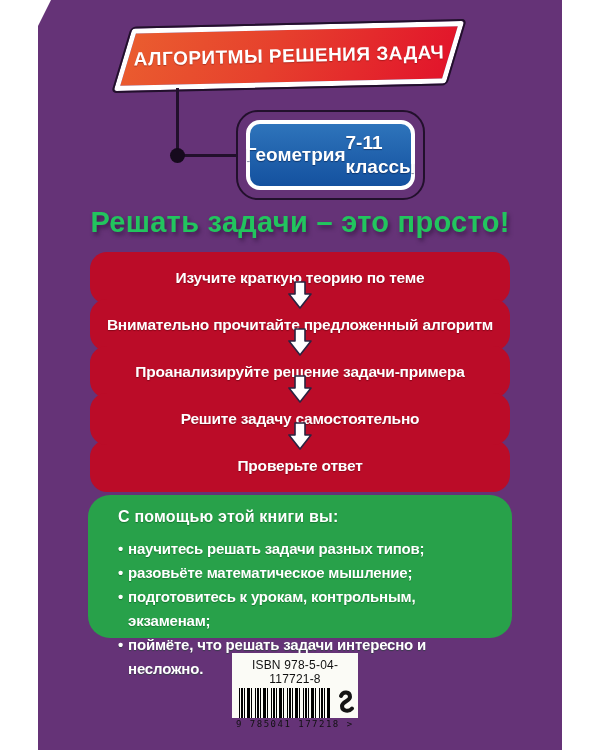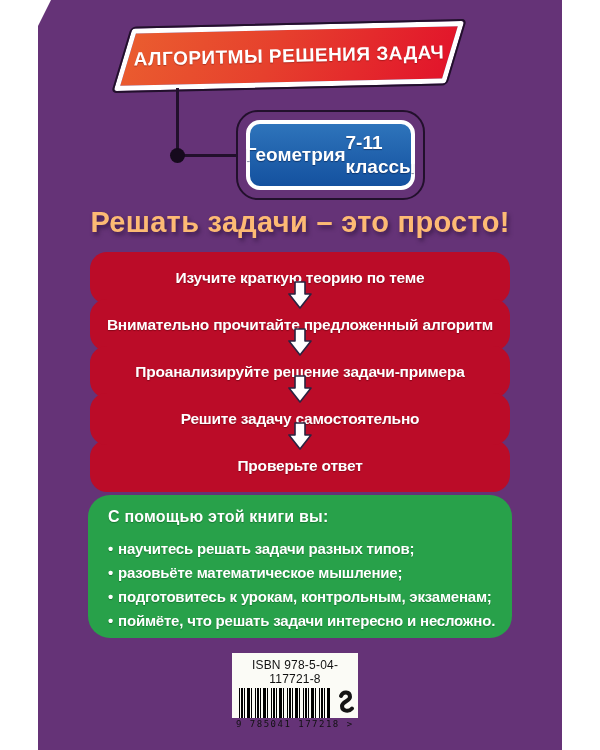--- a/index.html
+++ b/index.html
@@ -40,35 +40,35 @@
     position:absolute;inset:8px;box-sizing:border-box;
     border:4px solid #ffffff;border-radius:14px;
     background:linear-gradient(#2e74bb,#14519f);
     display:flex;flex-direction:row;align-items:center;justify-content:center;
     color:#fff;font-weight:bold;font-size:19px;line-height:24px;
     text-shadow:0 1px 1px rgba(0,20,60,.5);
   }
   
   .heading{
     position:absolute;left:0;top:206px;width:100%;text-align:center;
-    color:#fdba74;font-weight:bold;font-size:29px;letter-spacing:.3px;
+    color:#22c55e;font-weight:bold;font-size:29px;letter-spacing:.3px;
     text-shadow:2px 3px 4px rgba(25,8,35,.5);
   }
   
   .step-bar{
     position:absolute;left:52px;width:420px;height:52px;border-radius:17px;
     background:#bb0c28;color:#ffffff;font-weight:bold;font-size:15.5px;letter-spacing:-.2px;
     display:flex;align-items:center;justify-content:center;white-space:nowrap;
     text-shadow:0 1px 1px rgba(80,0,10,.5);
   }
   .arrow-down{position:absolute;left:249px;width:26px;height:28px;z-index:3;}
   
   .benefits{
     position:absolute;left:50px;top:495px;width:424px;height:143px;box-sizing:border-box;
-    background:#28a14a;border-radius:22px;padding:13px 14px 0 20px;
+    background:#28a14a;border-radius:22px;padding:13px 14px 0 30px;
     color:#ffffff;font-weight:bold;text-shadow:0 1px 1px rgba(0,70,20,.45);
   }
   .benefits-title{font-size:16px;margin-bottom:11px;letter-spacing:.2px;}
   .benefit-item{display:flex;align-items:baseline;font-size:15px;line-height:24px;letter-spacing:-.2px;}
   .bullet{margin-right:5px;font-size:15px;}
   
   .barcode-panel{
     position:absolute;left:194px;top:653px;width:126px;height:65px;
     background:#fbfbf6;display:flex;flex-direction:column;align-items:stretch;
   }

